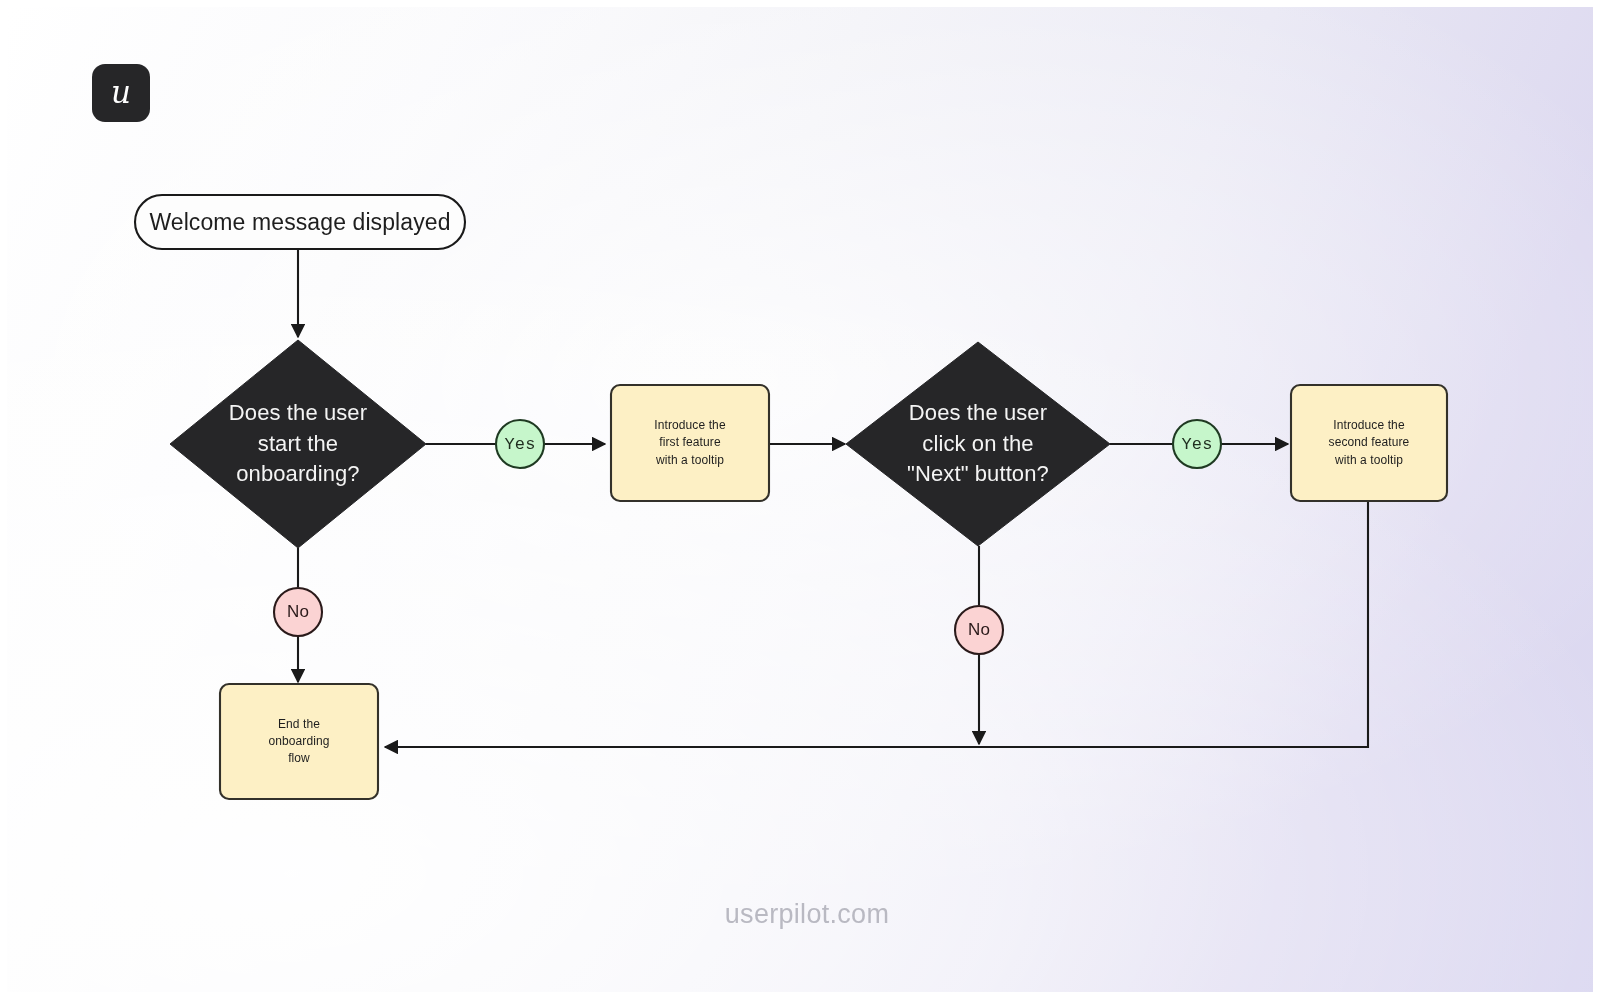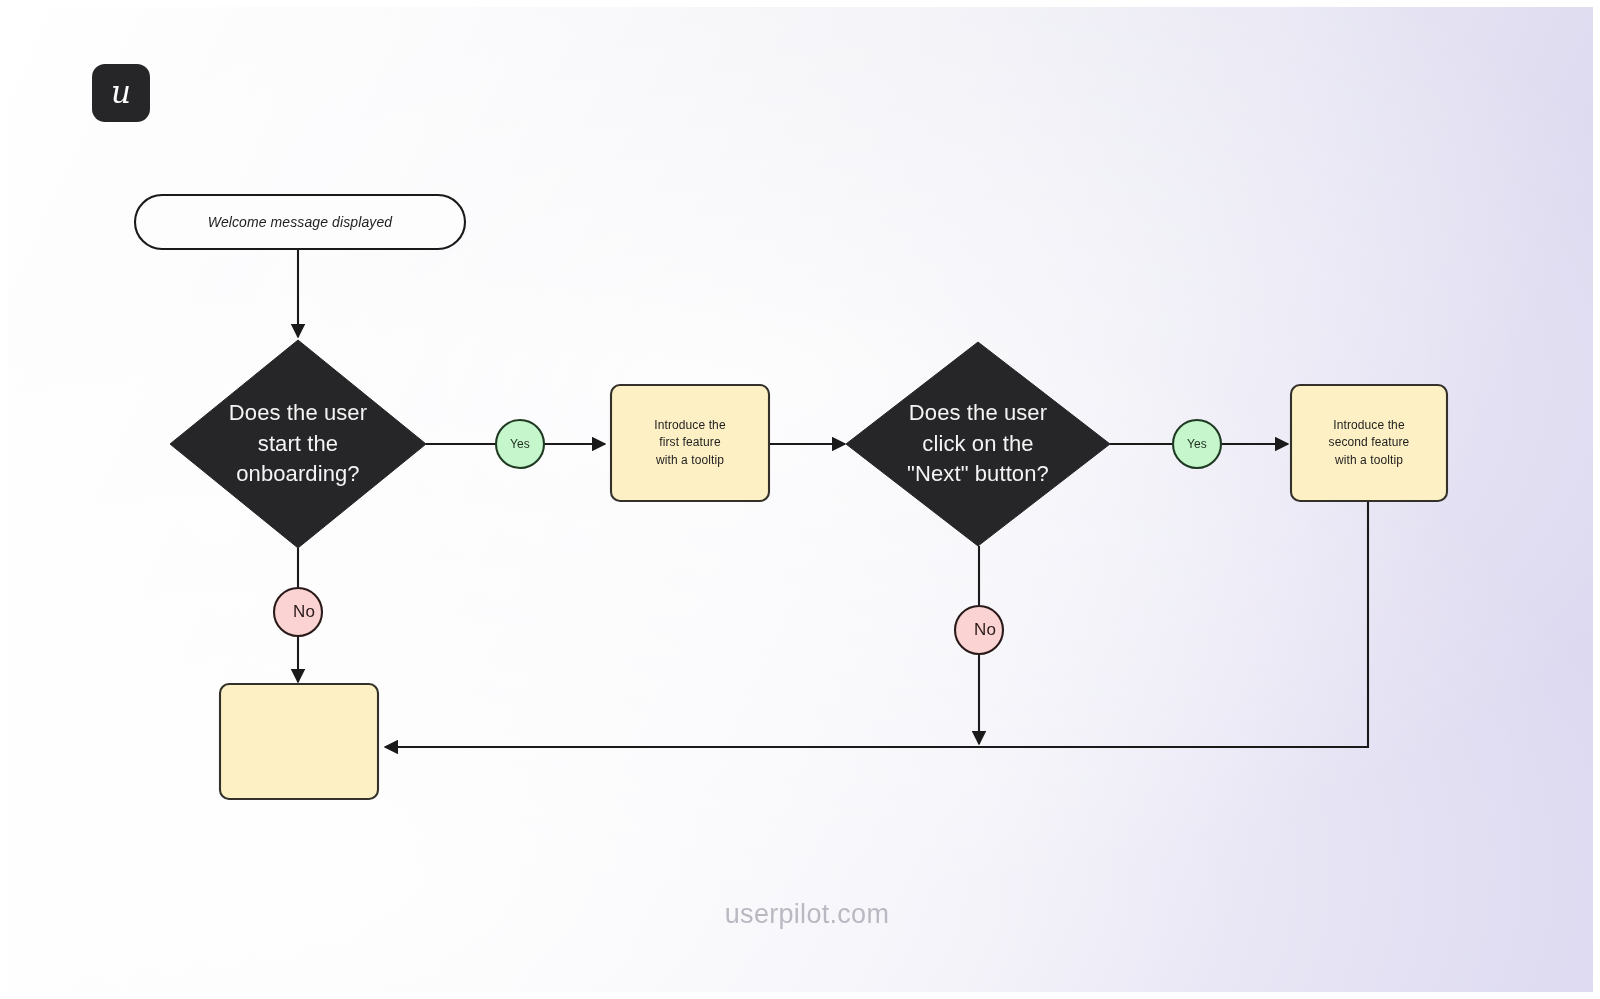--- a/index.html
+++ b/index.html
@@ -69,47 +69,46 @@
   .node-text {
     position: absolute;
     display: flex;
     align-items: center;
     justify-content: center;
     text-align: center;
     pointer-events: none;
     white-space: pre-line;
   }
   .t-start {
-    font-size: 14px;
+    font-size: 23px;
     color: #1e1e1e;
     letter-spacing: 0.1px;
-    font-style: italic;
   }
   .t-decision {
     font-size: 22px;
     color: #f4f4f4;
     line-height: 1.38;
     letter-spacing: 0.1px;
   }
   .t-process {
     font-size: 12px;
     color: #1e1e1e;
     line-height: 1.42;
     letter-spacing: 0.1px;
   }
   .t-label {
-    font-size: 12px;
+    font-size: 17px;
     color: #1f2d1f;
     letter-spacing: 0.1px;
+    font-family: Liberation Mono, monospace;
   }
   .t-label-no {
     font-size: 17px;
     color: #2a1a1a;
     letter-spacing: 0.1px;
-    margin-left: 6px;
   }
 
   
   .watermark {
     position: absolute;
     left: 0;
     top: 892px;
     width: 1600px;
     text-align: center;
     font-size: 27px;
@@ -184,20 +183,23 @@
 with a tooltip</div>
 
   <div class="node-text t-decision" style="left:851px; top:377px; width:240px; height:120px;">Does the user
 click on the
 "Next" button?</div>
 
   <div class="node-text t-process" style="left:1284px; top:378px; width:156px; height:116px;">Introduce the
 second feature
 with a tooltip</div>
 
+  <div class="node-text t-process" style="left:213px; top:677px; width:158px; height:115px;">End the
+onboarding
+flow</div>
 
   <div class="node-text t-label" style="left:489px; top:413px; width:48px; height:48px;">Yes</div>
 
   <div class="node-text t-label-no" style="left:267px; top:581px; width:48px; height:48px;">No</div>
 
   <div class="node-text t-label" style="left:1166px; top:413px; width:48px; height:48px;">Yes</div>
 
   <div class="node-text t-label-no" style="left:948px; top:599px; width:48px; height:48px;">No</div>
 
   <div class="watermark">userpilot.com</div>

